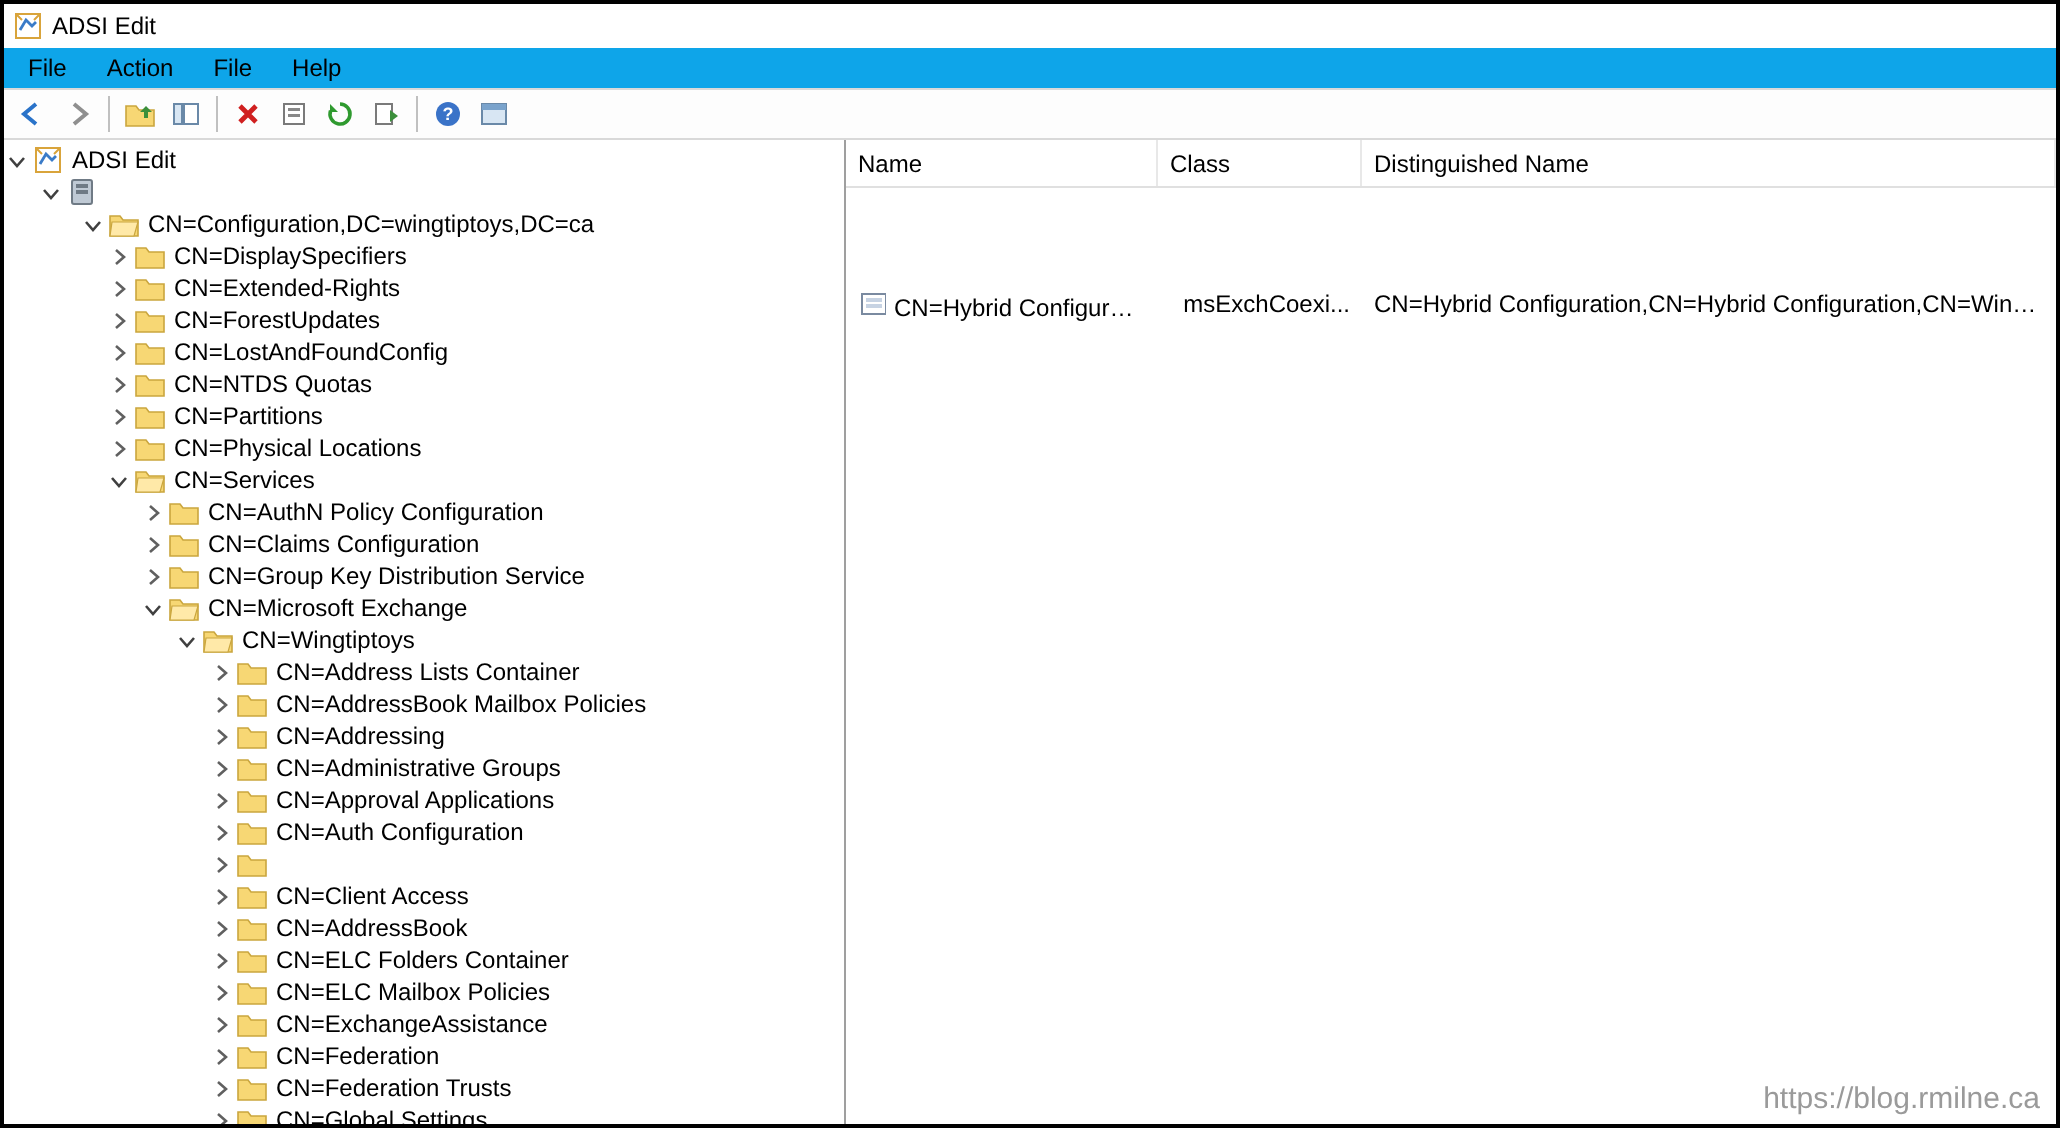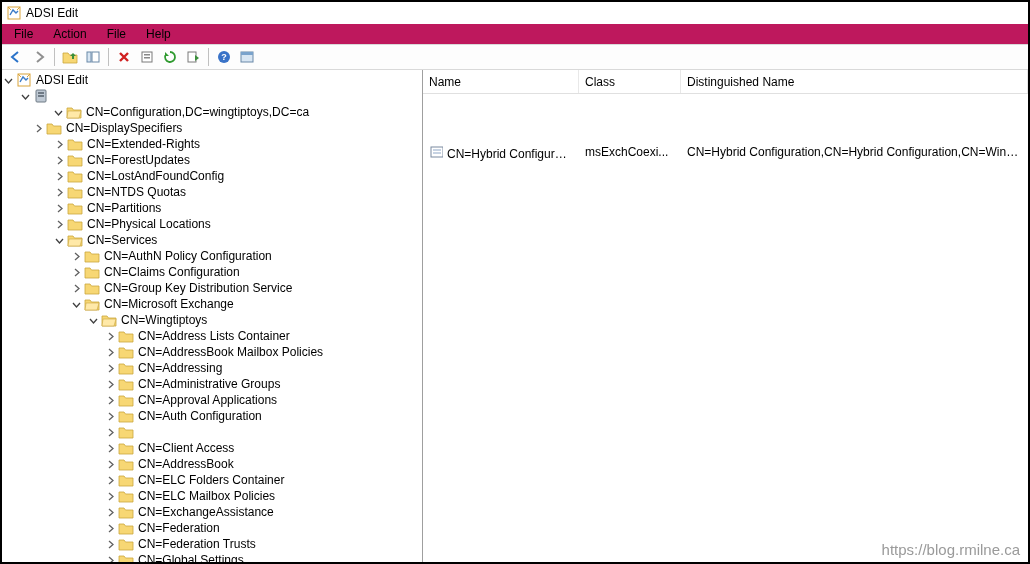--- a/index.html
+++ b/index.html
@@ -22,21 +22,21 @@
     padding: 0 4px;
     background: #fff;
   }
   .titlebar .app-icon { margin-right: 4px; }
   .menubar {
     height: 20px;
     display: flex;
     align-items: center;
     padding: 0 4px;
     gap: 4px;
-    background: #be185d;
+    background: #0ea5e9;
   }
   .menubar span { padding: 1px 8px; cursor: default; }
   .toolbar {
     height: 26px;
     display: flex;
     align-items: center;
     padding: 0 4px;
     gap: 3px;
     border-top: 1px solid #d9d9d9;
     border-bottom: 1px solid #d9d9d9;
@@ -62,20 +62,21 @@
   }
   .tree-pane {
     width: 421px;
     border-right: 1px solid #9f9f9f;
     overflow: hidden;
     padding-top: 2px;
   }
   .list-pane {
     flex: 1;
     overflow: hidden;
+    text-align: right;
   }
   .list-header {
     display: flex;
     height: 24px;
     border-bottom: 1px solid #e0e0e0;
     font-weight: 400;
   }
   .list-header .col {
     display: flex;
     align-items: center;
@@ -267,34 +268,34 @@
             <svg width="9" height="9">
               <path d="M1 3l3.5 4L8 3" fill="none" stroke="#404040" stroke-width="1.3"></path>
             </svg>
           </span>
           <span class="icon-slot">
             <svg width="16" height="16">
               <use href="#i-server"></use>
             </svg>
           </span>
         </div>
-        <div class="node-row" style="padding-left:52px">
+        <div class="node-row" style="padding-left:40px">
           <span class="twisty">
             <svg width="9" height="9">
               <path d="M1 3l3.5 4L8 3" fill="none" stroke="#404040" stroke-width="1.3"></path>
             </svg>
           </span>
           <span class="icon-slot">
             <svg width="16" height="16">
               <use href="#i-folder-open"></use>
             </svg>
           </span>
           <span class="node-label">CN=Configuration,DC=wingtiptoys,DC=ca</span>
         </div>
-        <div class="node-row" style="padding-left:32px">
+        <div class="node-row" style="padding-left:53px">
           <span class="twisty">
             <svg width="9" height="9">
               <path d="M3 1l4 3.5L3 8" fill="none" stroke="#606060" stroke-width="1.3"></path>
             </svg>
           </span>
           <span class="icon-slot">
             <svg width="16" height="16">
               <use href="#i-folder"></use>
             </svg>
           </span>

